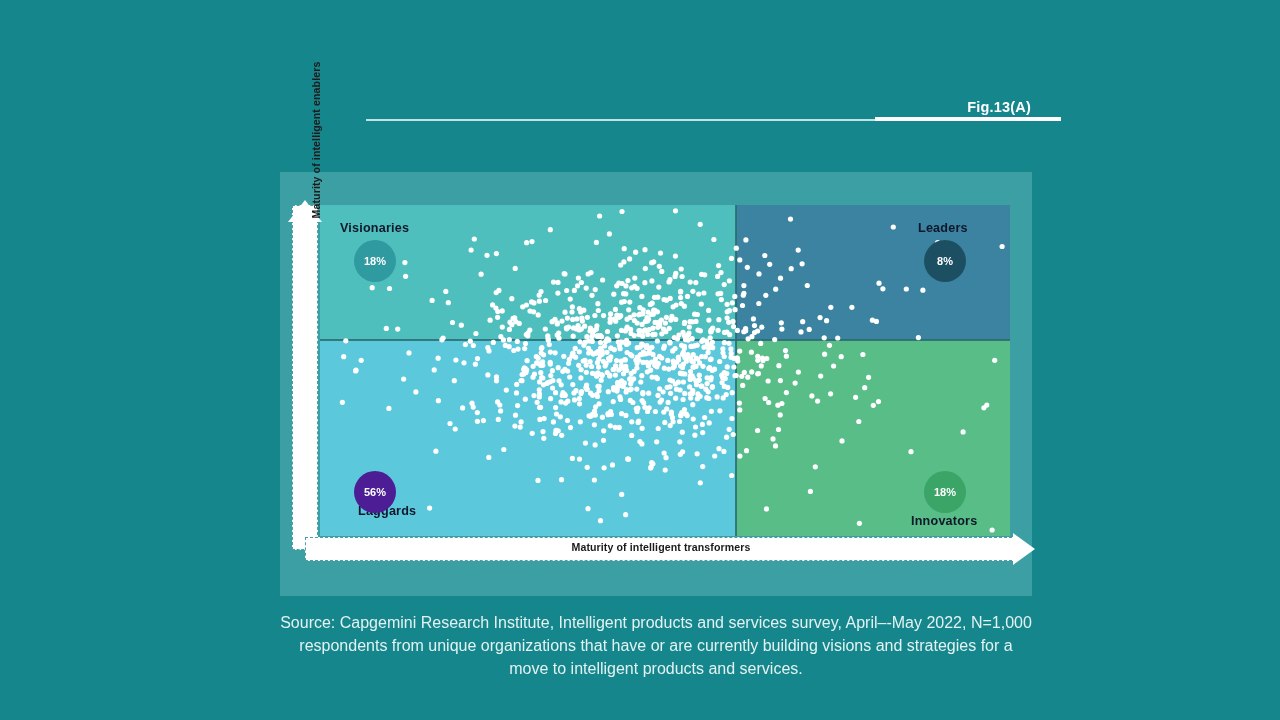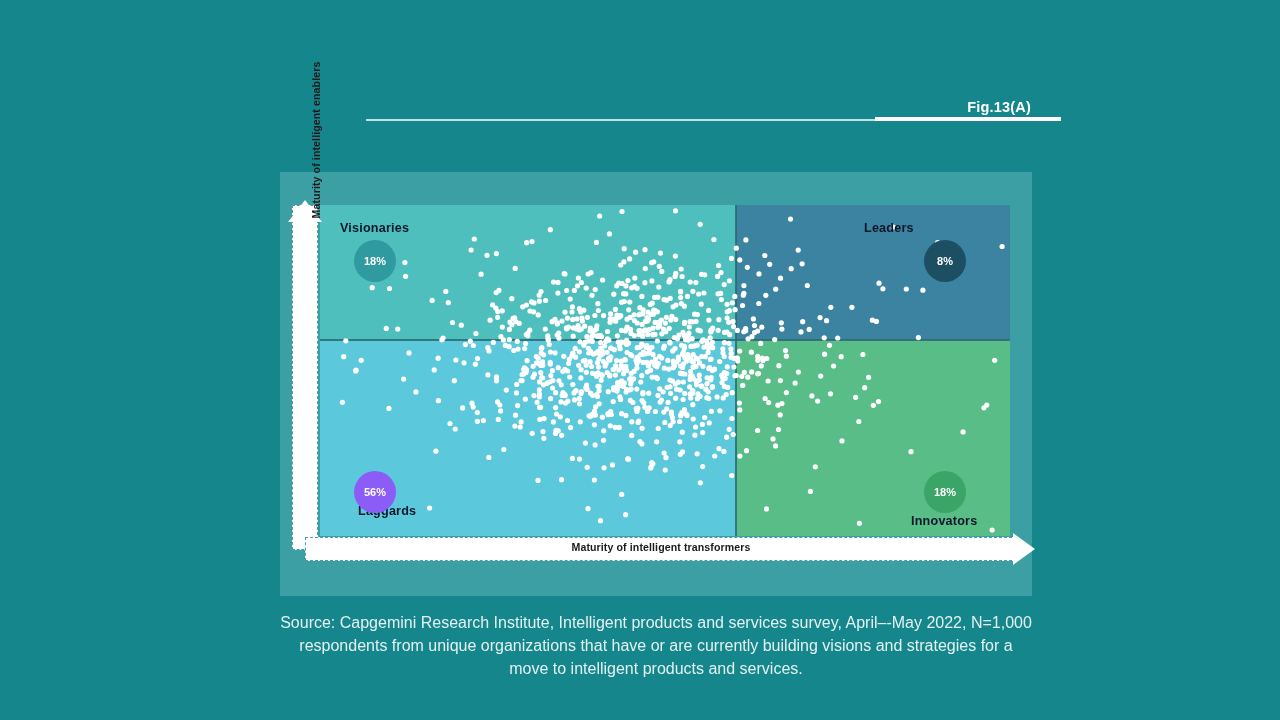--- a/index.html
+++ b/index.html
@@ -184,25 +184,25 @@
     border-radius: 50%;
     display: flex;
     align-items: center;
     justify-content: center;
     font-size: 11px;
     font-weight: bold;
     color: #ffffff;
   }
   .bubble.visionaries { background: #2f9aa0; }
   .bubble.leaders     { background: #1d4f63; }
-  .bubble.laggards    { background: #8b5cf6; }
+  .bubble.laggards    { background: #4c1d95; }
   .bubble.innovators  { background: #3aa566; }
 
   .lbl-visionaries { left: 340px; top: 221px; }
-  .lbl-leaders     { left: 864px; top: 221px; }
+  .lbl-leaders     { left: 918px; top: 221px; }
   .lbl-laggards    { left: 346px; top: 504px; margin-left: 12px; }
   .lbl-innovators  { left: 911px; top: 514px; }
 
   .bub-visionaries { left: 354px; top: 240px; }
   .bub-leaders     { left: 924px; top: 240px; }
   .bub-laggards    { left: 354px; top: 471px; }
   .bub-innovators  { left: 924px; top: 471px; }
 
   
   .source {

